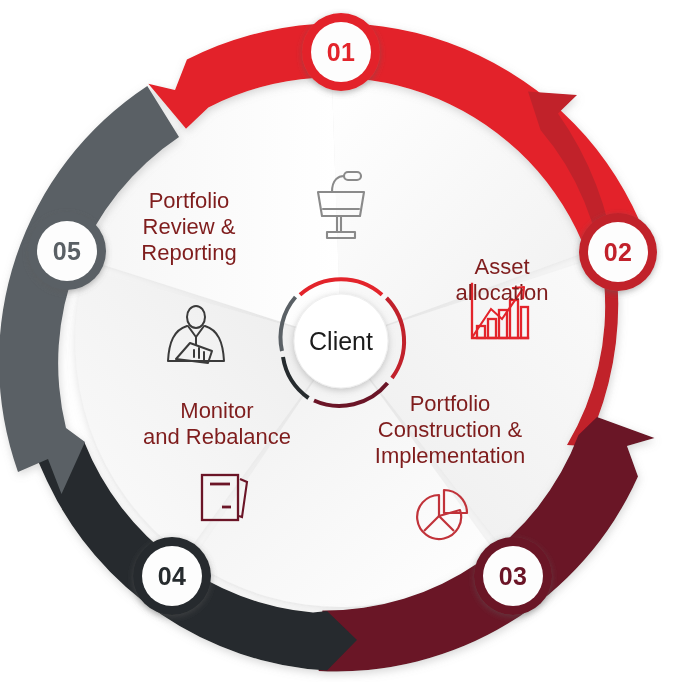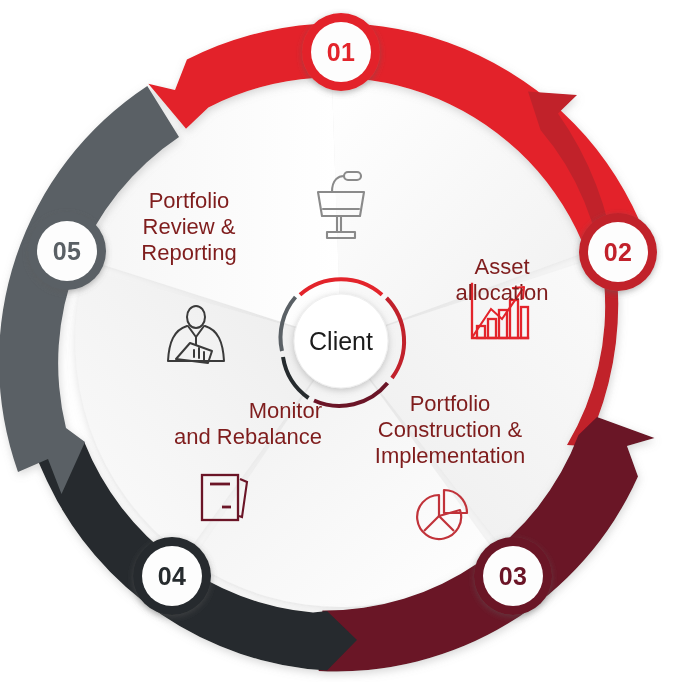--- a/index.html
+++ b/index.html
@@ -243,20 +243,20 @@
   </svg>
 
 
   <div class="wedge-label" style="left:412px; top:234px; width:180px;margin-top:20px;">Asset
 allocation</div>
 
   <div class="wedge-label" style="left:345px; top:391px; width:210px;">Portfolio
 Construction &amp;
 Implementation</div>
 
-  <div class="wedge-label" style="left:112px; top:398px; width:210px;text-align:right;">Monitor
+  <div class="wedge-label" style="left:112px; top:398px; width:210px;">Monitor
 and Rebalance</div>
 
   <div class="wedge-label" style="left:114px; top:188px; width:150px;">Portfolio
 Review &amp;
 Reporting</div>
 
 </div>
 
 </body></html>

